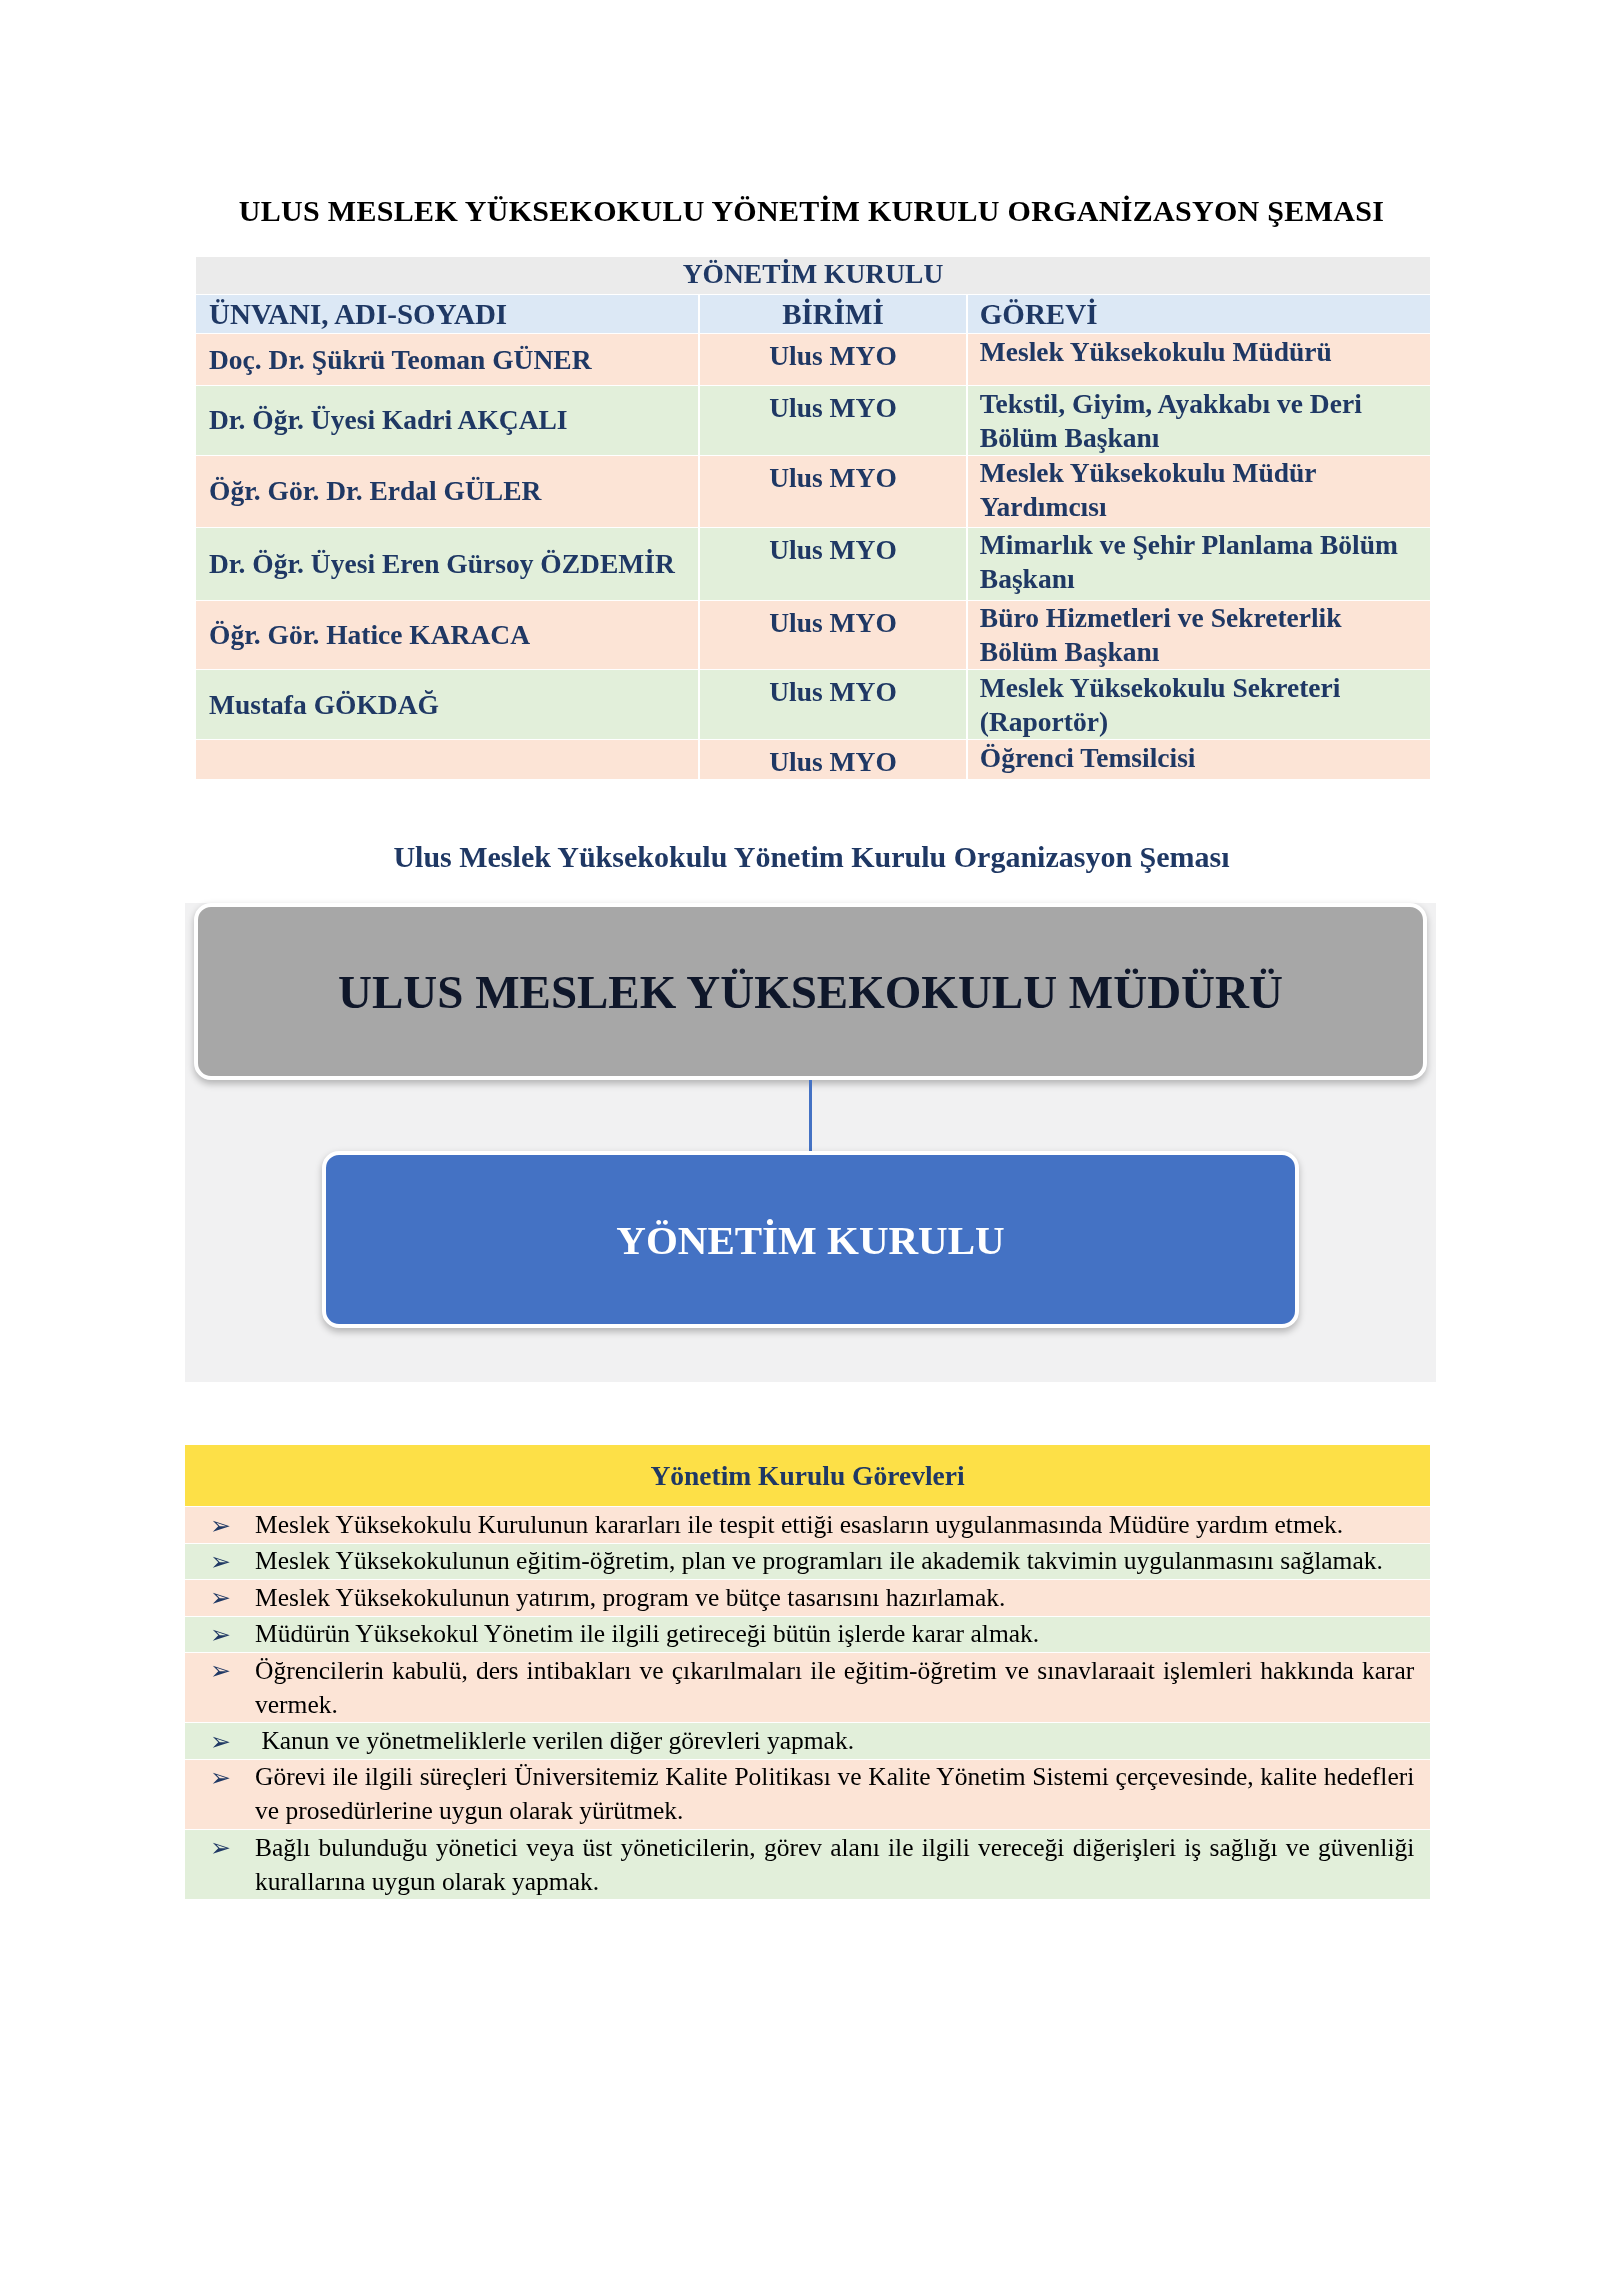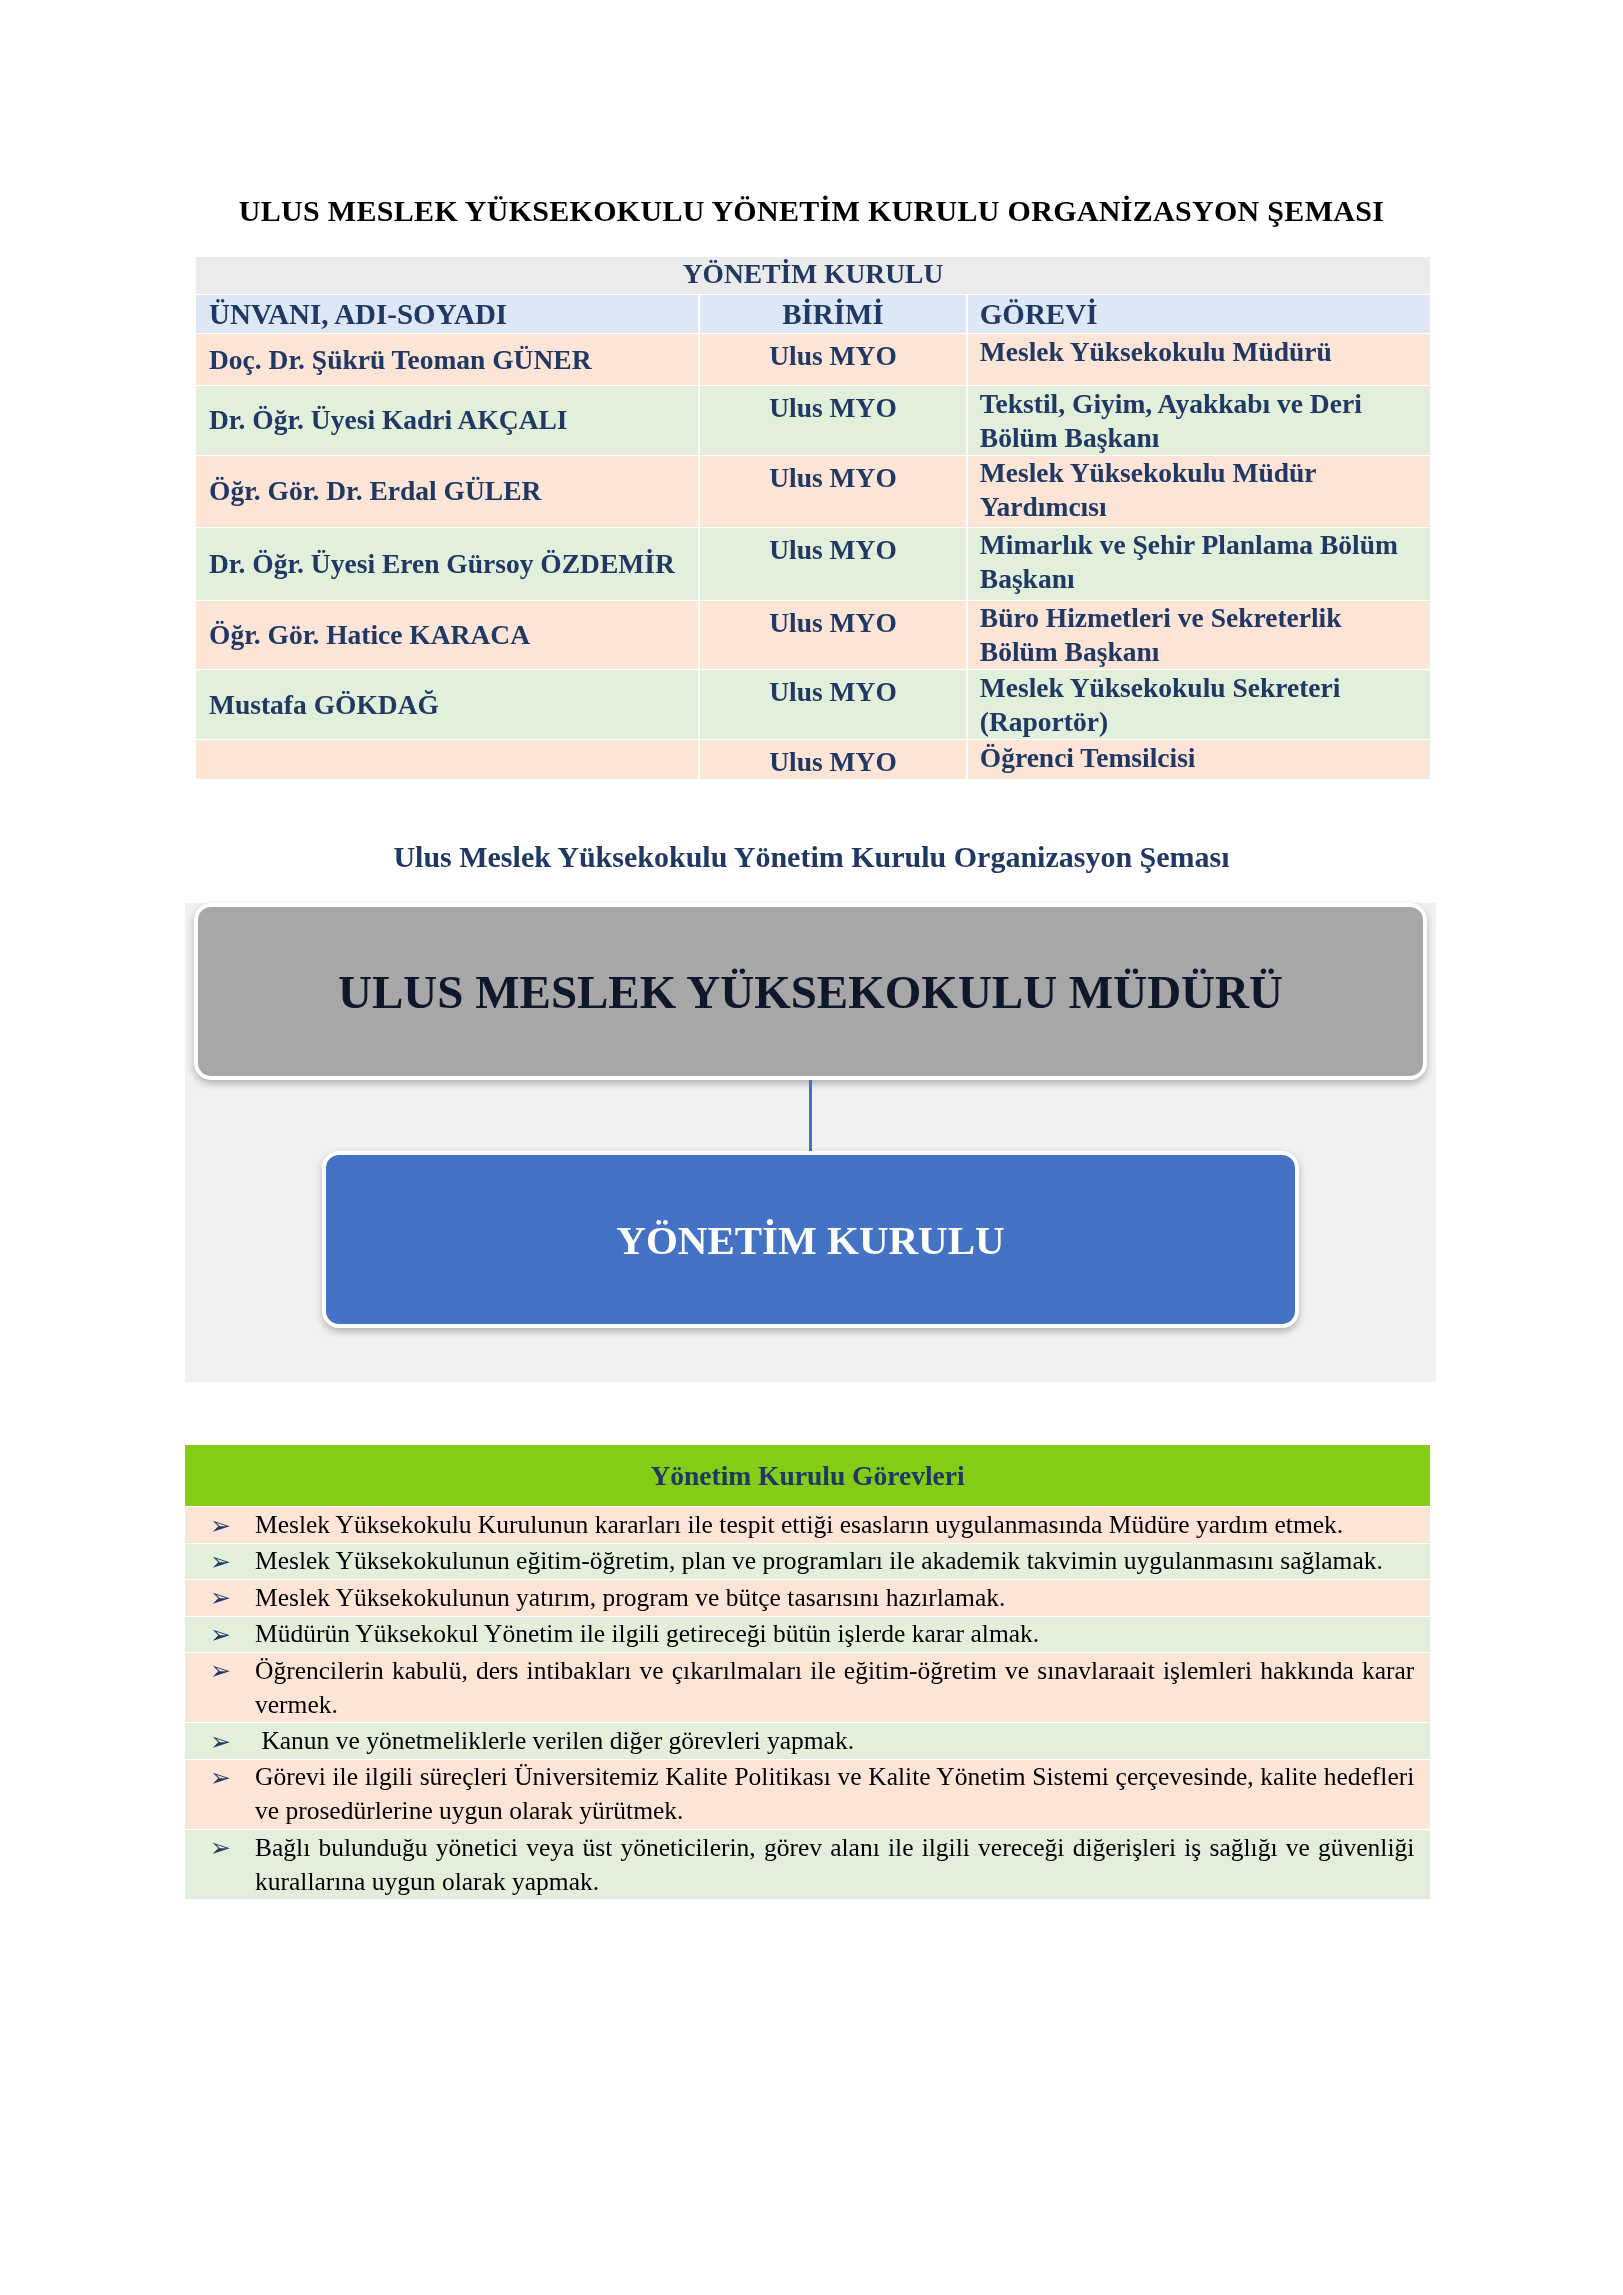--- a/index.html
+++ b/index.html
@@ -108,21 +108,21 @@
     color:#ffffff; font-size:41px; font-weight:bold;
     text-align:center;
   }
 
   
   .duties {
     margin:63px 0 0 185px;
     width:1245px;
   }
   .duties-header {
-    height:61px; background:#84cc16;
+    height:61px; background:#fde047;
     display:flex; align-items:center; justify-content:center;
     color:#1F3864; font-size:27.5px; font-weight:bold;
   }
   ul.duties-list { list-style:none; }
   ul.duties-list li {
     position:relative;
     border-top:1.3px solid #ffffff;
     padding:0.7px 15.7px 0.7px 70px;
     font-size:25.5px; line-height:34px;
     color:#000000;

